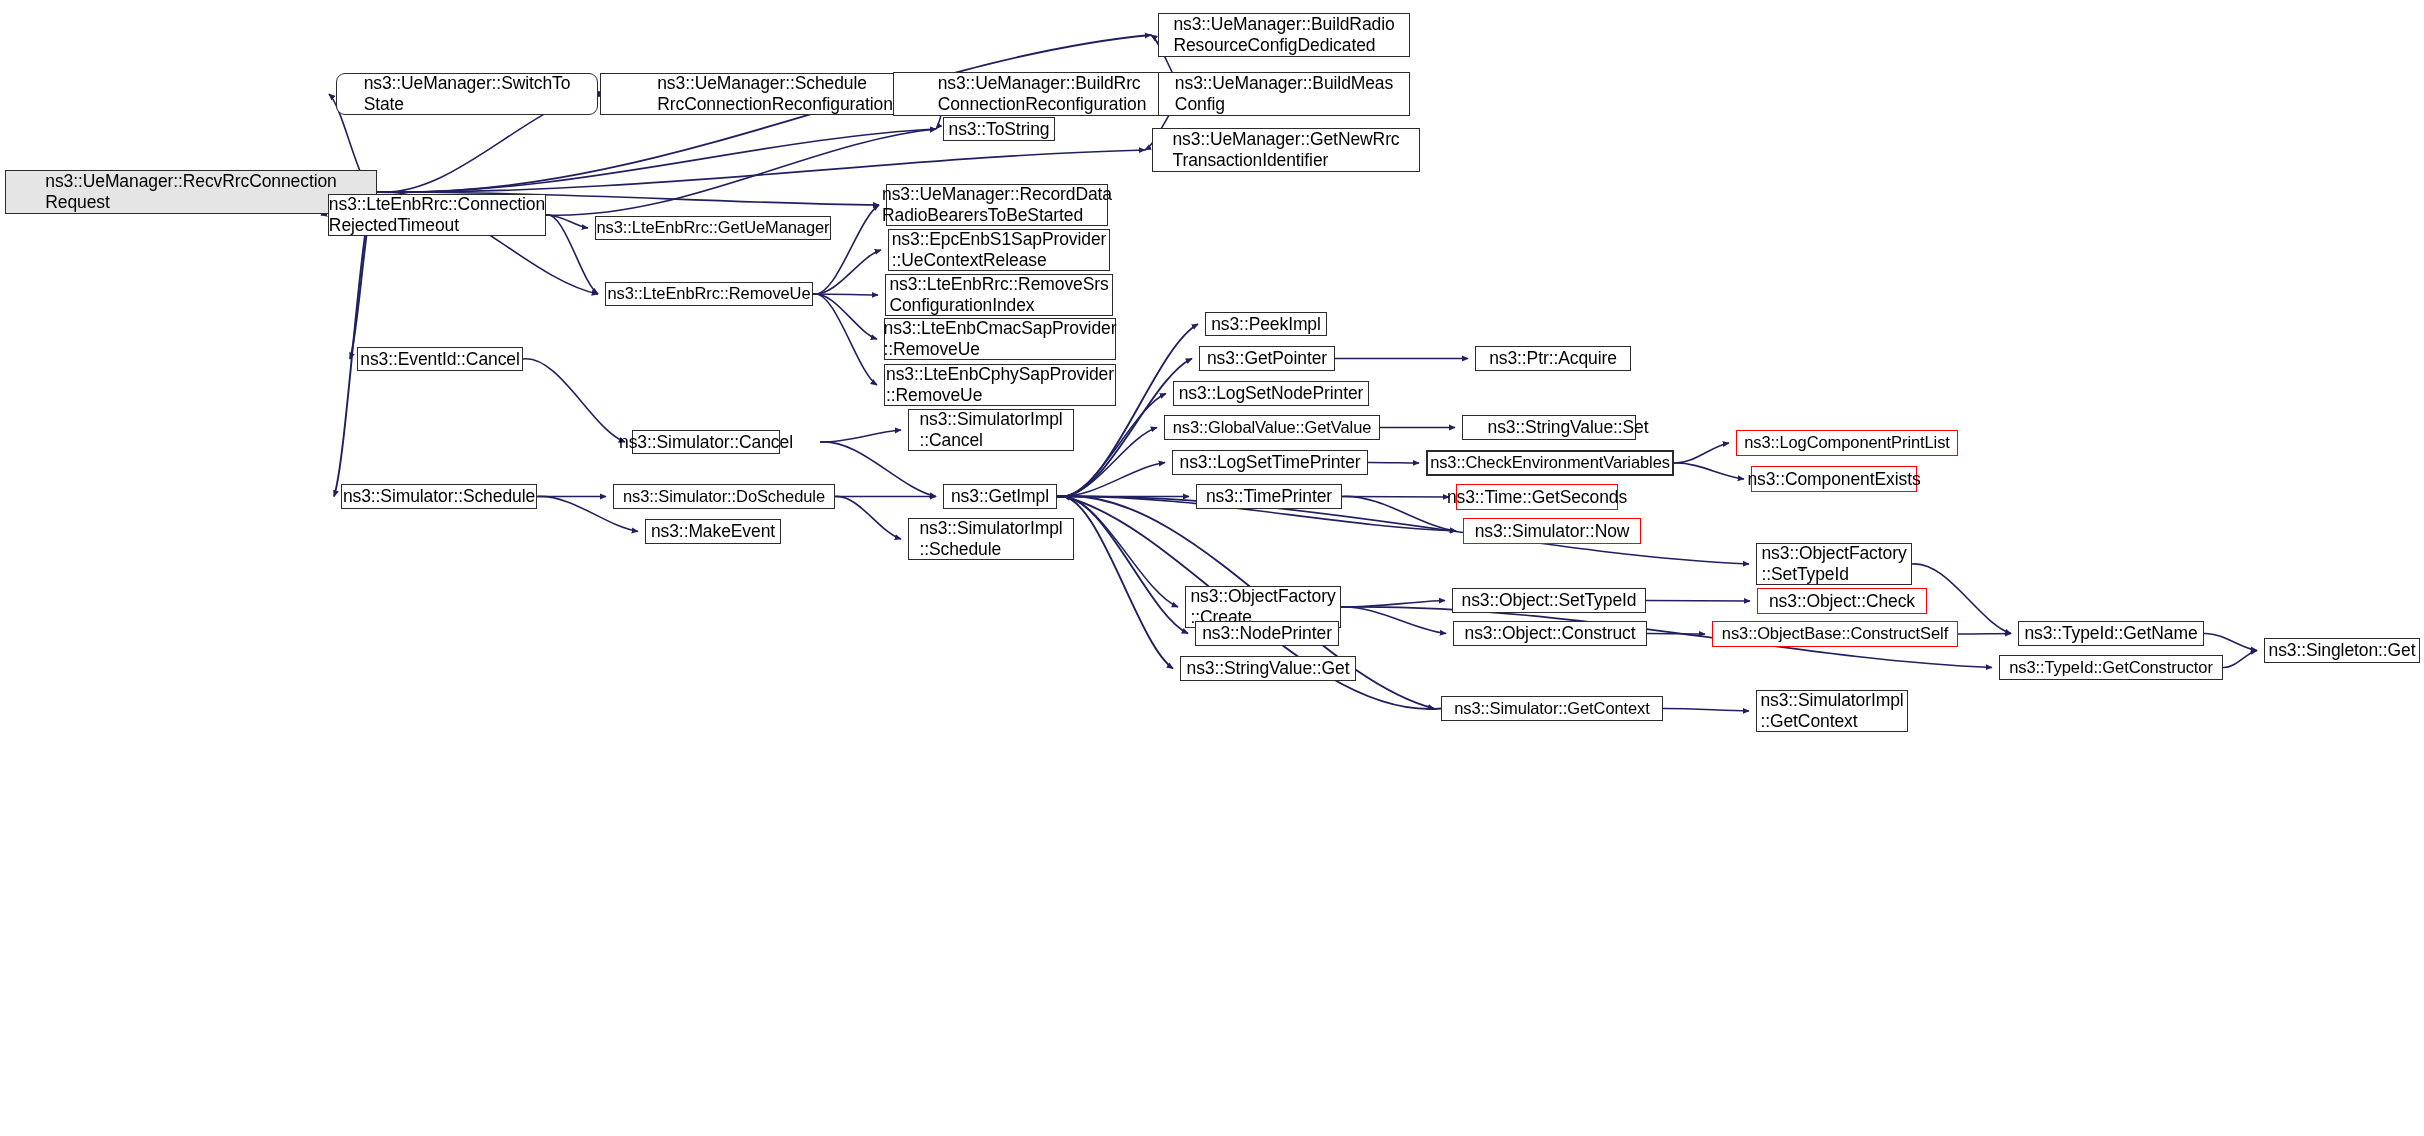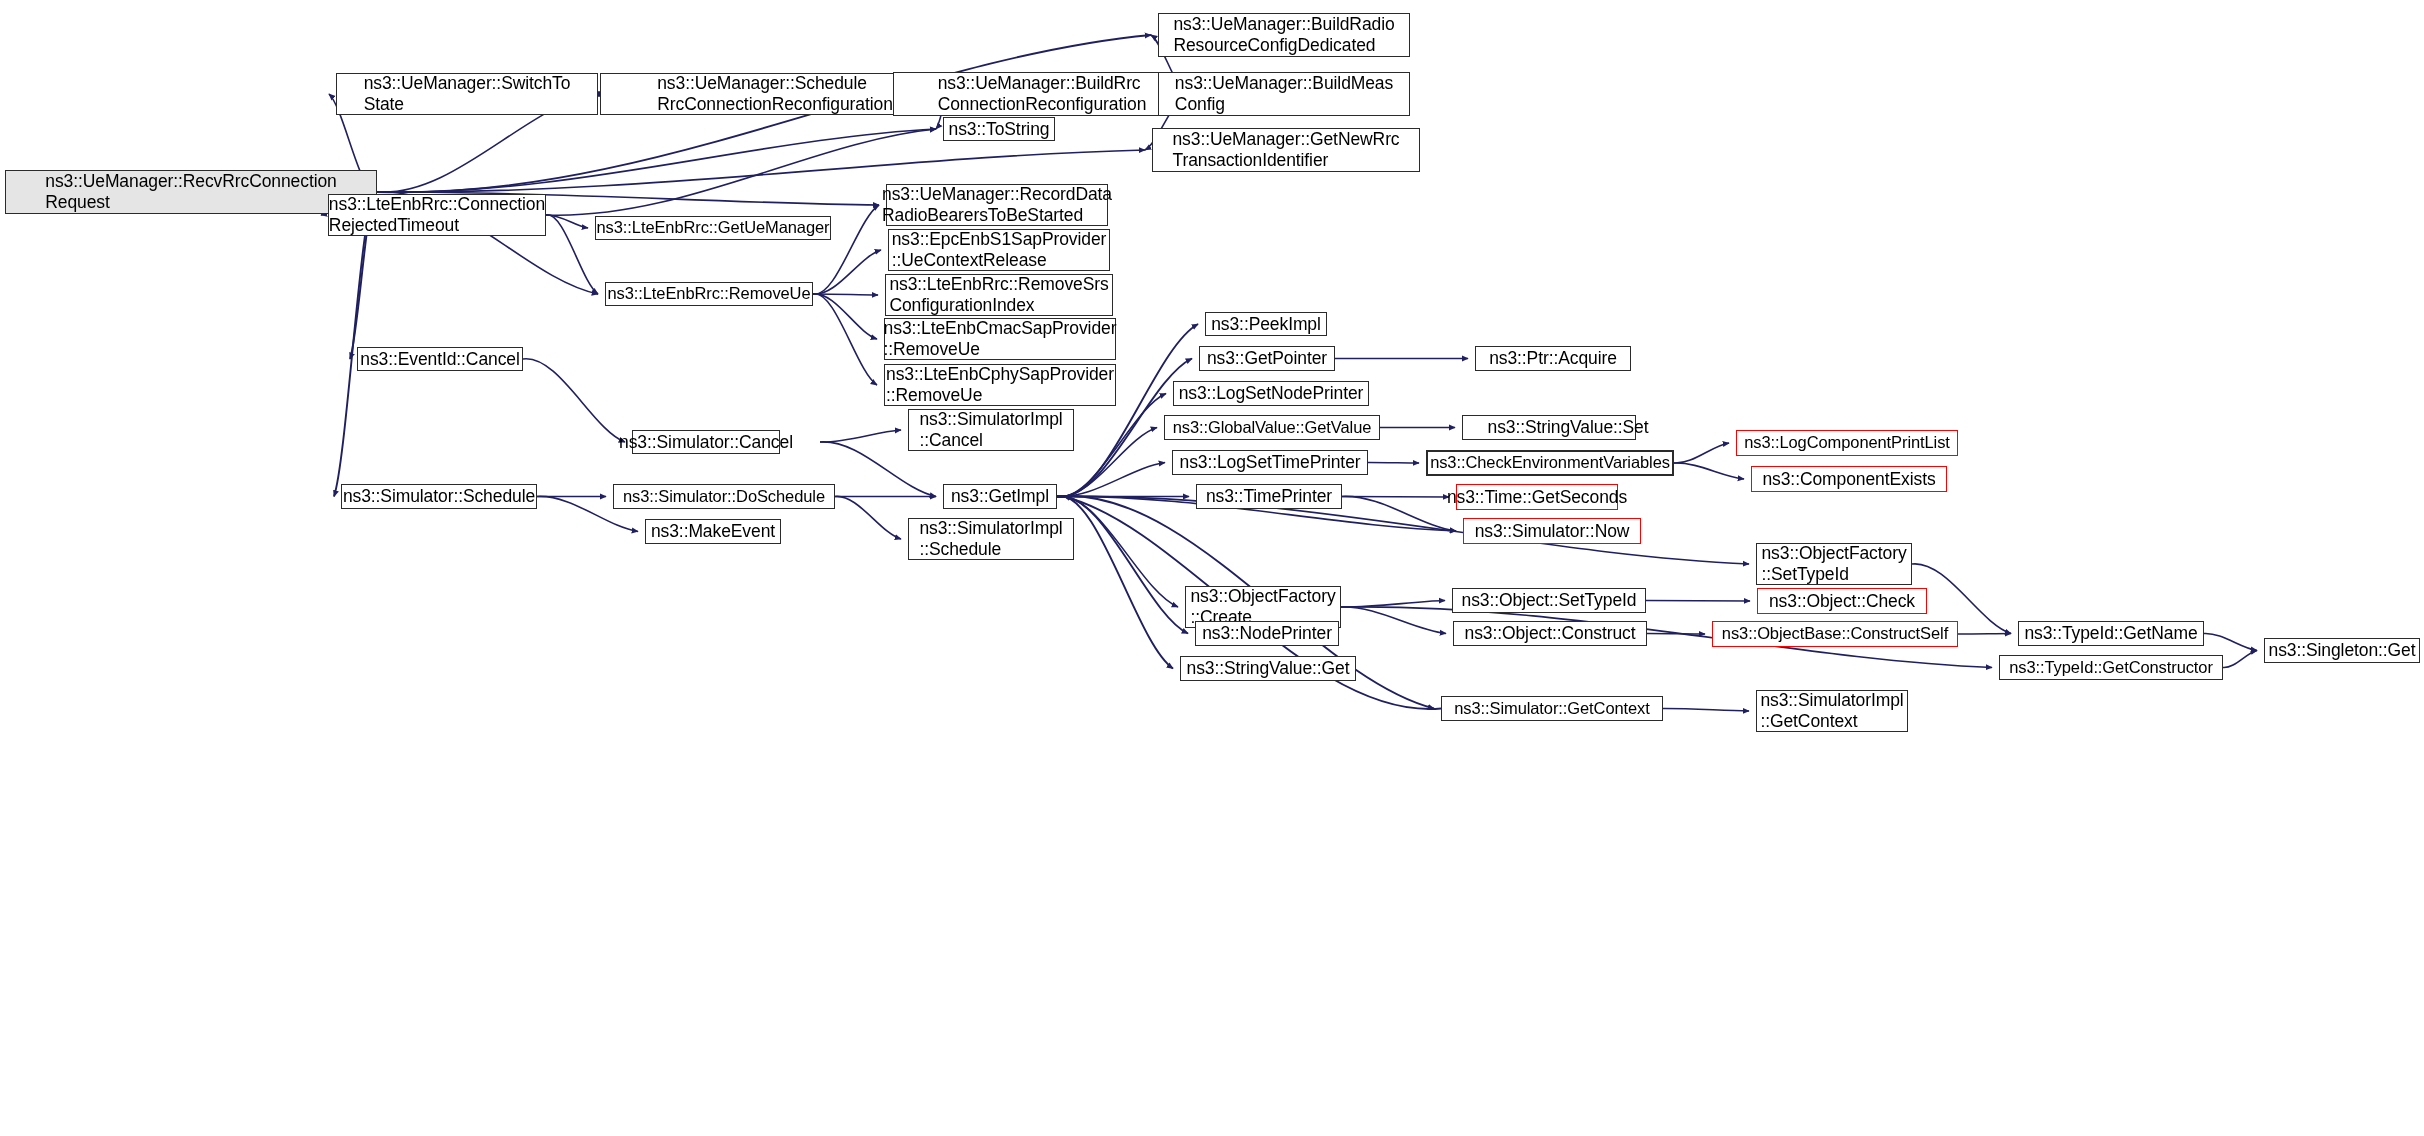--- a/index.html
+++ b/index.html
@@ -123,21 +123,21 @@
       <path d="M 1958 634 C 1976.55 634.0287500000001 1994.04 633.573 2011 633.5" fill="none" stroke="#202060" stroke-width="1.6" marker-end="url(#arrow)"></path>
       <path d="M 1912 564 C 1946.65 560.00375 1979.32 623.3530000000001 2011 633.5" fill="none" stroke="#202060" stroke-width="1.6" marker-end="url(#arrow)"></path>
       <path d="M 2204 633.5 C 2222.55 632.5225 2240.04 648.018 2257 650.5" fill="none" stroke="#202060" stroke-width="1.6" marker-end="url(#arrow)"></path>
       <path d="M 2223 667.5 C 2234.9 668.4775 2246.12 652.982 2257 650.5" fill="none" stroke="#202060" stroke-width="1.6" marker-end="url(#arrow)"></path>
       <path d="M 1663 708.5 C 1693.1 708.35625 1721.48 710.635 1749 711" fill="none" stroke="#202060" stroke-width="1.6" marker-end="url(#arrow)"></path>
       <path d="M 1441 708.5 C 1309.05 720.6899999999999 1184.6399999999999 527.452 1064 496.5" fill="none" stroke="#202060" stroke-width="1.9" marker-end="url(#arrow)"></path>
     </svg>
   <div id="node-layer">
       <div class="node root" style="left: 5px; top: 170px; width: 372px; height: 44px;">ns3::UeManager::RecvRrcConnection
 Request</div>
-      <div class="node" style="left: 336px; top: 73px; width: 262px; height: 42px;">ns3::UeManager::SwitchTo
+      <div class="node" style="left: 336px; top: 73px; width: 262px; height: 42px; border-radius: 9px;">ns3::UeManager::SwitchTo
 State</div>
       <div class="node" style="left: 600px; top: 73px; width: 350px; height: 42px;">ns3::UeManager::Schedule
 RrcConnectionReconfiguration</div>
       <div class="node" style="left: 893px; top: 72px; width: 298px; height: 44px;">ns3::UeManager::BuildRrc
 ConnectionReconfiguration</div>
       <div class="node" style="left: 1158px; top: 13px; width: 252px; height: 44px;">ns3::UeManager::BuildRadio
 ResourceConfigDedicated</div>
       <div class="node" style="left: 1158px; top: 72px; width: 252px; height: 44px;">ns3::UeManager::BuildMeas
 Config</div>
       <div class="node" style="left: 943px; top: 117px; width: 112px; height: 24px;">ns3::ToString</div>
@@ -163,21 +163,21 @@
       <div class="node" style="left: 1475px; top: 346px; width: 156px; height: 25px;">ns3::Ptr::Acquire</div>
       <div class="node" style="left: 1173px; top: 381px; width: 196px; height: 25px;">ns3::LogSetNodePrinter</div>
       <div class="node" style="left: 908px; top: 409px; width: 166px; height: 42px;">ns3::SimulatorImpl
 ::Cancel</div>
       <div class="node small" style="left: 1164px; top: 415px; width: 216px; height: 25px;">ns3::GlobalValue::GetValue</div>
       <div class="node" style="left: 1462px; top: 415px; width: 174px; height: 25px; padding-left: 42px;">ns3::StringValue::Set</div>
       <div class="node red small" style="left: 1736px; top: 430px; width: 222px; height: 26px;">ns3::LogComponentPrintList</div>
       <div class="node" style="left: 632px; top: 430px; width: 148px; height: 24px;">ns3::Simulator::Cancel</div>
       <div class="node" style="left: 1172px; top: 450px; width: 196px; height: 25px;">ns3::LogSetTimePrinter</div>
       <div class="node thick small" style="left: 1426px; top: 450px; width: 248px; height: 26px;">ns3::CheckEnvironmentVariables</div>
-      <div class="node red" style="left: 1751px; top: 466px; width: 196px; height: 26px;">ns3::ComponentExists</div>
+      <div class="node red" style="left: 1751px; top: 466px; width: 166px; height: 26px;">ns3::ComponentExists</div>
       <div class="node" style="left: 341px; top: 484px; width: 196px; height: 25px;">ns3::Simulator::Schedule</div>
       <div class="node small" style="left: 613px; top: 484px; width: 222px; height: 25px;">ns3::Simulator::DoSchedule</div>
       <div class="node" style="left: 943px; top: 484px; width: 114px; height: 25px;">ns3::GetImpl</div>
       <div class="node" style="left: 1196px; top: 484px; width: 146px; height: 25px;">ns3::TimePrinter</div>
       <div class="node red" style="left: 1456px; top: 484px; width: 162px; height: 26px;">ns3::Time::GetSeconds</div>
       <div class="node red" style="left: 1463px; top: 518px; width: 178px; height: 26px;">ns3::Simulator::Now</div>
       <div class="node" style="left: 645px; top: 519px; width: 136px; height: 25px;">ns3::MakeEvent</div>
       <div class="node" style="left: 908px; top: 518px; width: 166px; height: 42px;">ns3::SimulatorImpl
 ::Schedule</div>
       <div class="node" style="left: 1756px; top: 543px; width: 156px; height: 42px;">ns3::ObjectFactory

